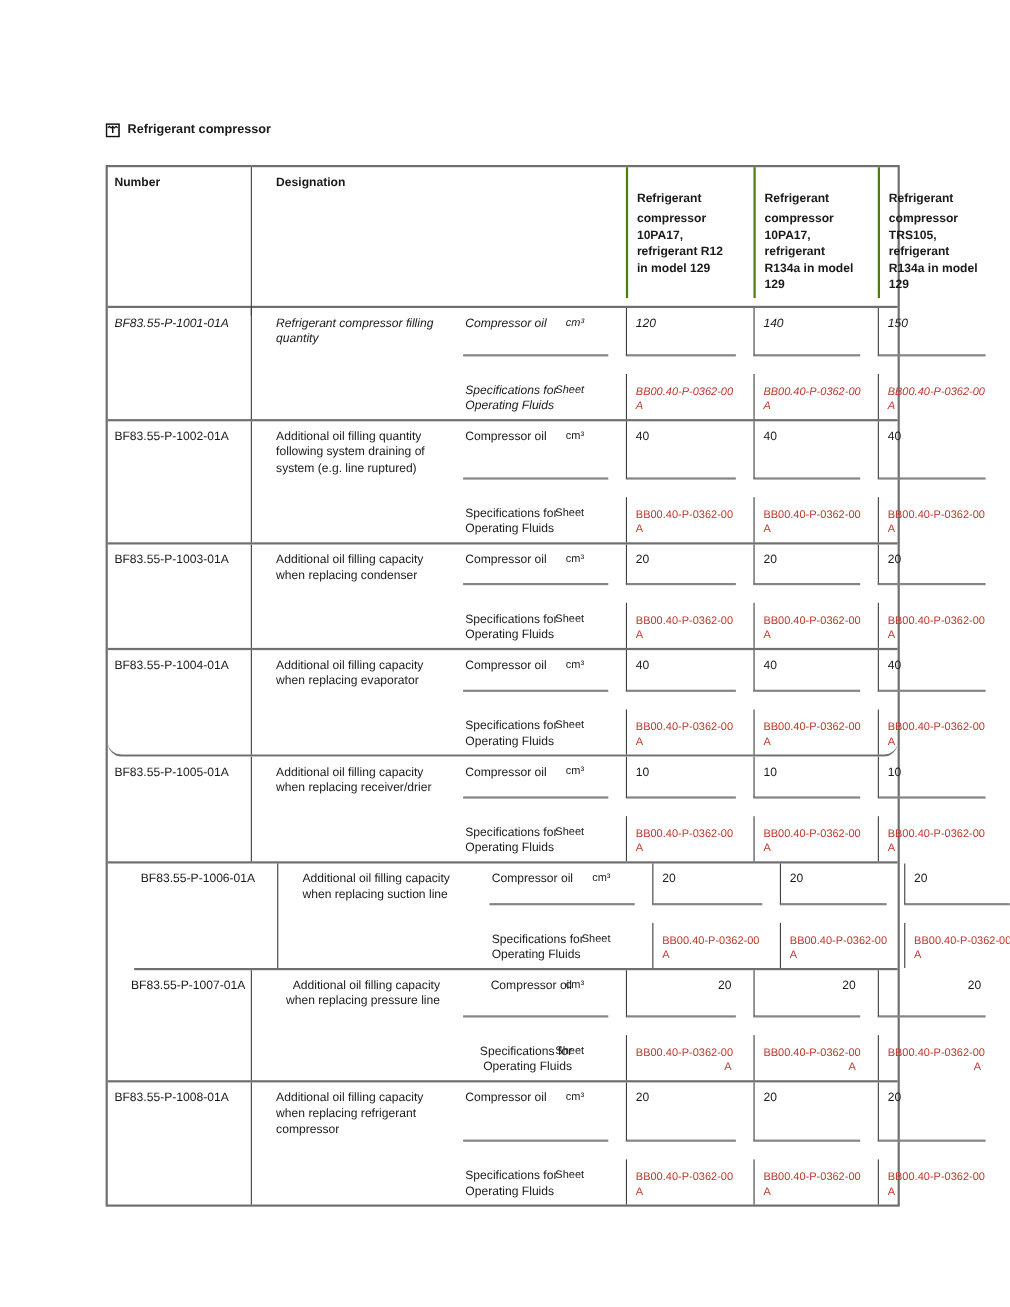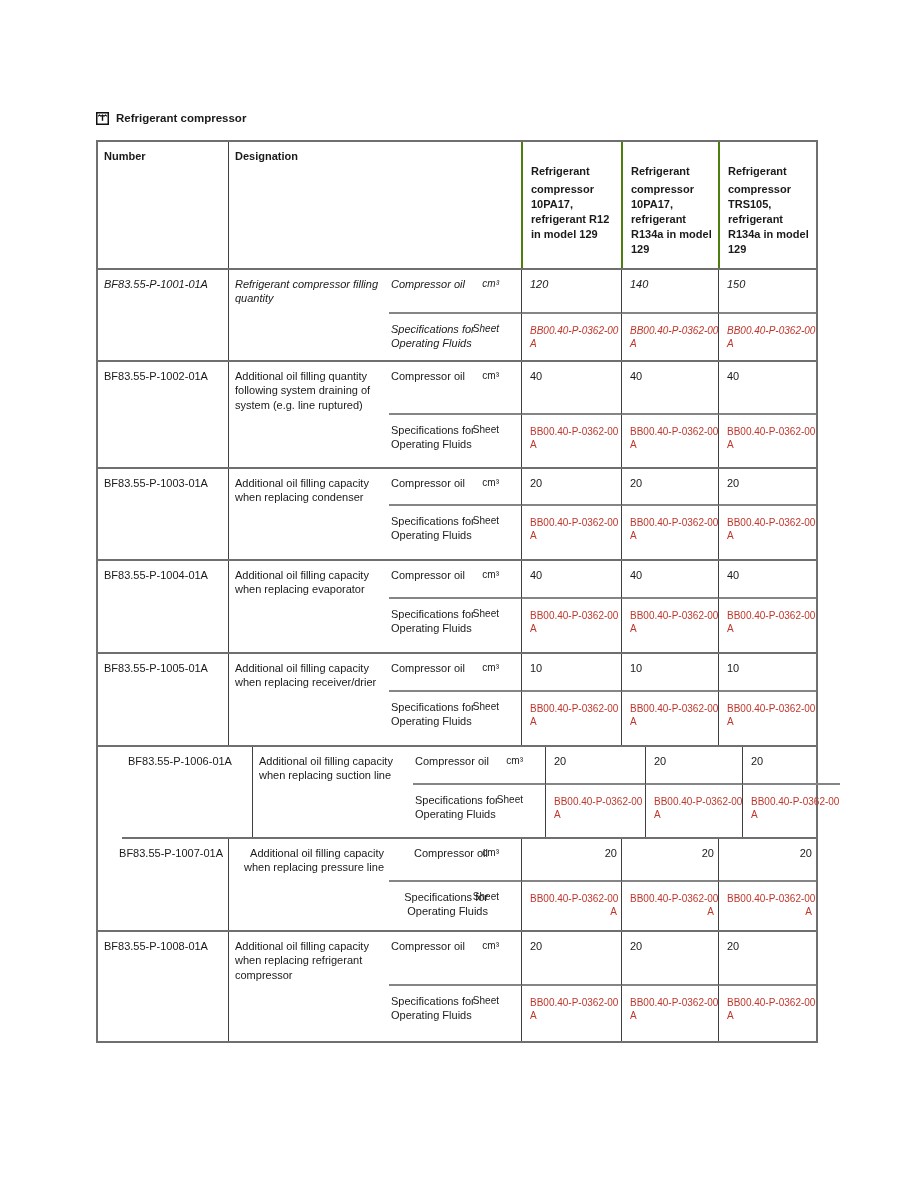--- a/index.html
+++ b/index.html
@@ -3,43 +3,44 @@
 <meta charset="utf-8">
 <style>
   html,body{margin:0;padding:0;background:#ffffff;}
   body{
     width:918px;height:1188px;overflow:hidden;
     font-family:"Liberation Sans","DejaVu Sans",sans-serif;
     color:#1a1a1a;font-size:11px;line-height:1.35;
     -webkit-font-smoothing:antialiased;
   }
   .doc{padding:111px 95px 0 96px;box-sizing:border-box;}
-  .doc-title{display:flex;align-items:center;gap:7px;margin-bottom:13px;}
+  .doc-title{display:flex;align-items:center;gap:7px;margin-bottom:23px;}
   .doc-title .ttl{font-weight:bold;font-size:11.5px;}
   .icon-box{width:13px;height:13px;display:inline-block;flex:0 0 auto;}
 
   .spec-table{
     width:722px;box-sizing:border-box;
     border:2px solid #6f6f6f;
     background:#fff;
   }
   .trow{
     display:grid;
     grid-template-columns:131px 160px 132px 100px 97px 98px;
     grid-template-rows:var(--ha,38px) auto;
     box-sizing:border-box;
+    gap:16px;
   }
   .thead{height:128px;border-bottom:2px solid #6f6f6f;display:grid;
     grid-template-columns:131px 160px 132px 100px 97px 98px;grid-template-rows:1fr;}
   #rows{display:contents;}
   #rows .trow:not(:last-child){border-bottom:2px solid #6f6f6f;}
   #rows .trow:nth-child(1){--ha:44px;min-height:92px;font-style:italic;}
   #rows .trow:nth-child(2){--ha:53px;min-height:107px;}
   #rows .trow:nth-child(3){--ha:37px;min-height:92px;}
-  #rows .trow:nth-child(4){--ha:38px;min-height:93px;}
+  #rows .trow:nth-child(4){--ha:38px;min-height:93px;border-radius:13px;}
   #rows .trow:nth-child(5){--ha:38px;min-height:93px;}
   #rows .trow:nth-child(6){--ha:38px;min-height:92px;margin-left:24px;}
   #rows .trow:nth-child(7){--ha:43px;min-height:93px;text-align:right;}
   #rows .trow:nth-child(8){--ha:54px;min-height:109px;}
 
   .cell{box-sizing:border-box;padding:7px 5px 4px 6px;}
   .head{font-weight:bold;}
   .c-number{grid-column:1;grid-row:1 / span 2;border-right:1px solid #3f3f3f;}
   .c-desig{grid-column:2;grid-row:1 / span 2;}
   .thead .c-desig{grid-column:2 / span 2;grid-row:1;}

